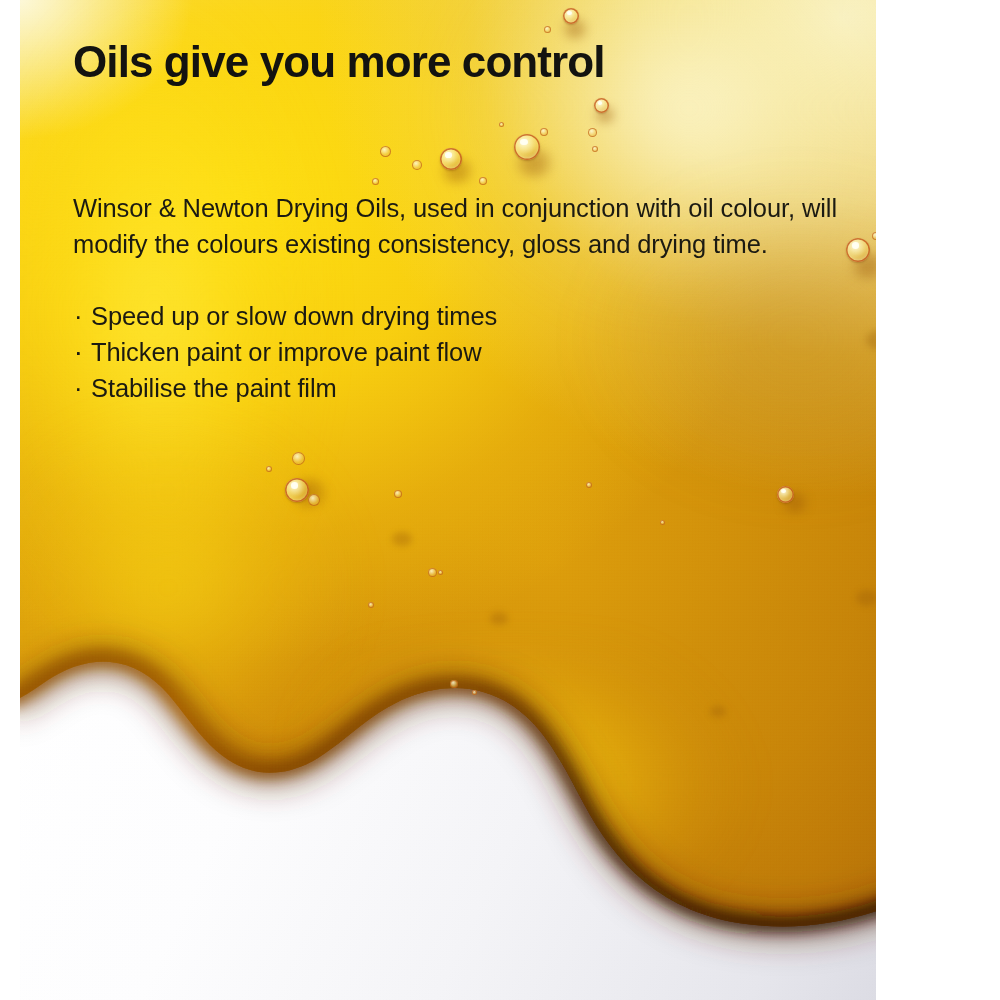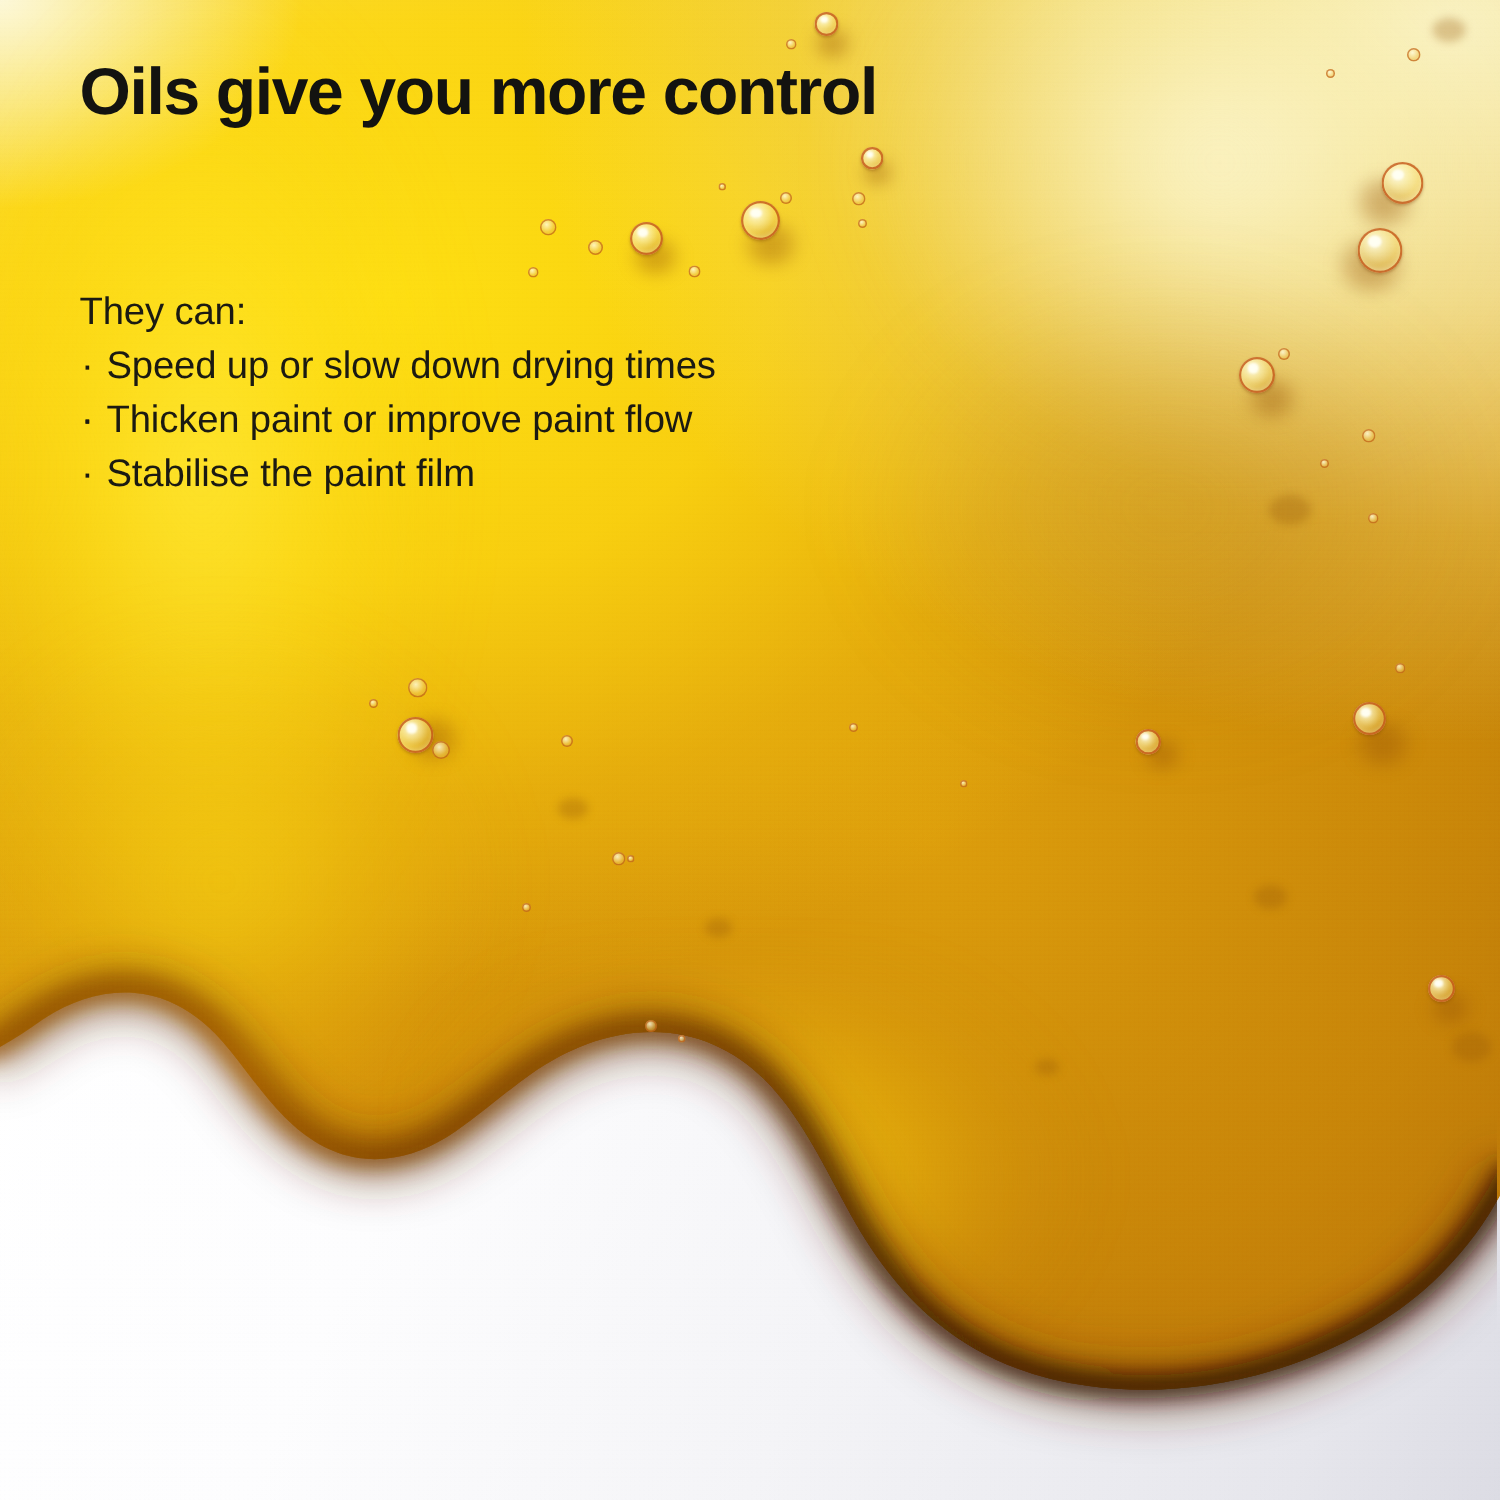--- a/index.html
+++ b/index.html
@@ -7,23 +7,24 @@
 
   html, body {
     width:1000px; height:1000px;
     background:#ffffff;
     font-family:"Liberation Sans", sans-serif;
     overflow:hidden;
   }
 
   #poster {
     position:relative;
-    width:1000px; height:1000px;
+    width:856px; height:1000px;
     overflow:hidden;
     background:#f2f2f4;
+    margin-left:20px;
   }
 
   
 
   
   .surface {
     position:absolute; inset:0;
     background:
       radial-gradient(120% 90% at 8% 100%, #ffffff 0%, #fbfbfc 32%, #f2f2f5 62%, #e9e9ee 100%);
   }
@@ -313,23 +314,23 @@
 
   <div class="grain"></div>
 
   <div class="content">
 
     <h1 class="title">Oils give you more control</h1>
 
     <div class="body">
 
 
+      <p class="para">Winsor &amp; Newton Drying Oils, used in conjunction with oil colour, will modify the colours existing consistency, gloss and drying time.</p>
 
       <div>
-        <p class="list-intro">They can:</p>
         <ul class="bullets">
           <li>
             <span class="dot">·</span>
             <span>Speed up or slow down drying times</span>
           </li>
           <li>
             <span class="dot">·</span>
           </li>
           <li>
             <span class="dot">·</span>

